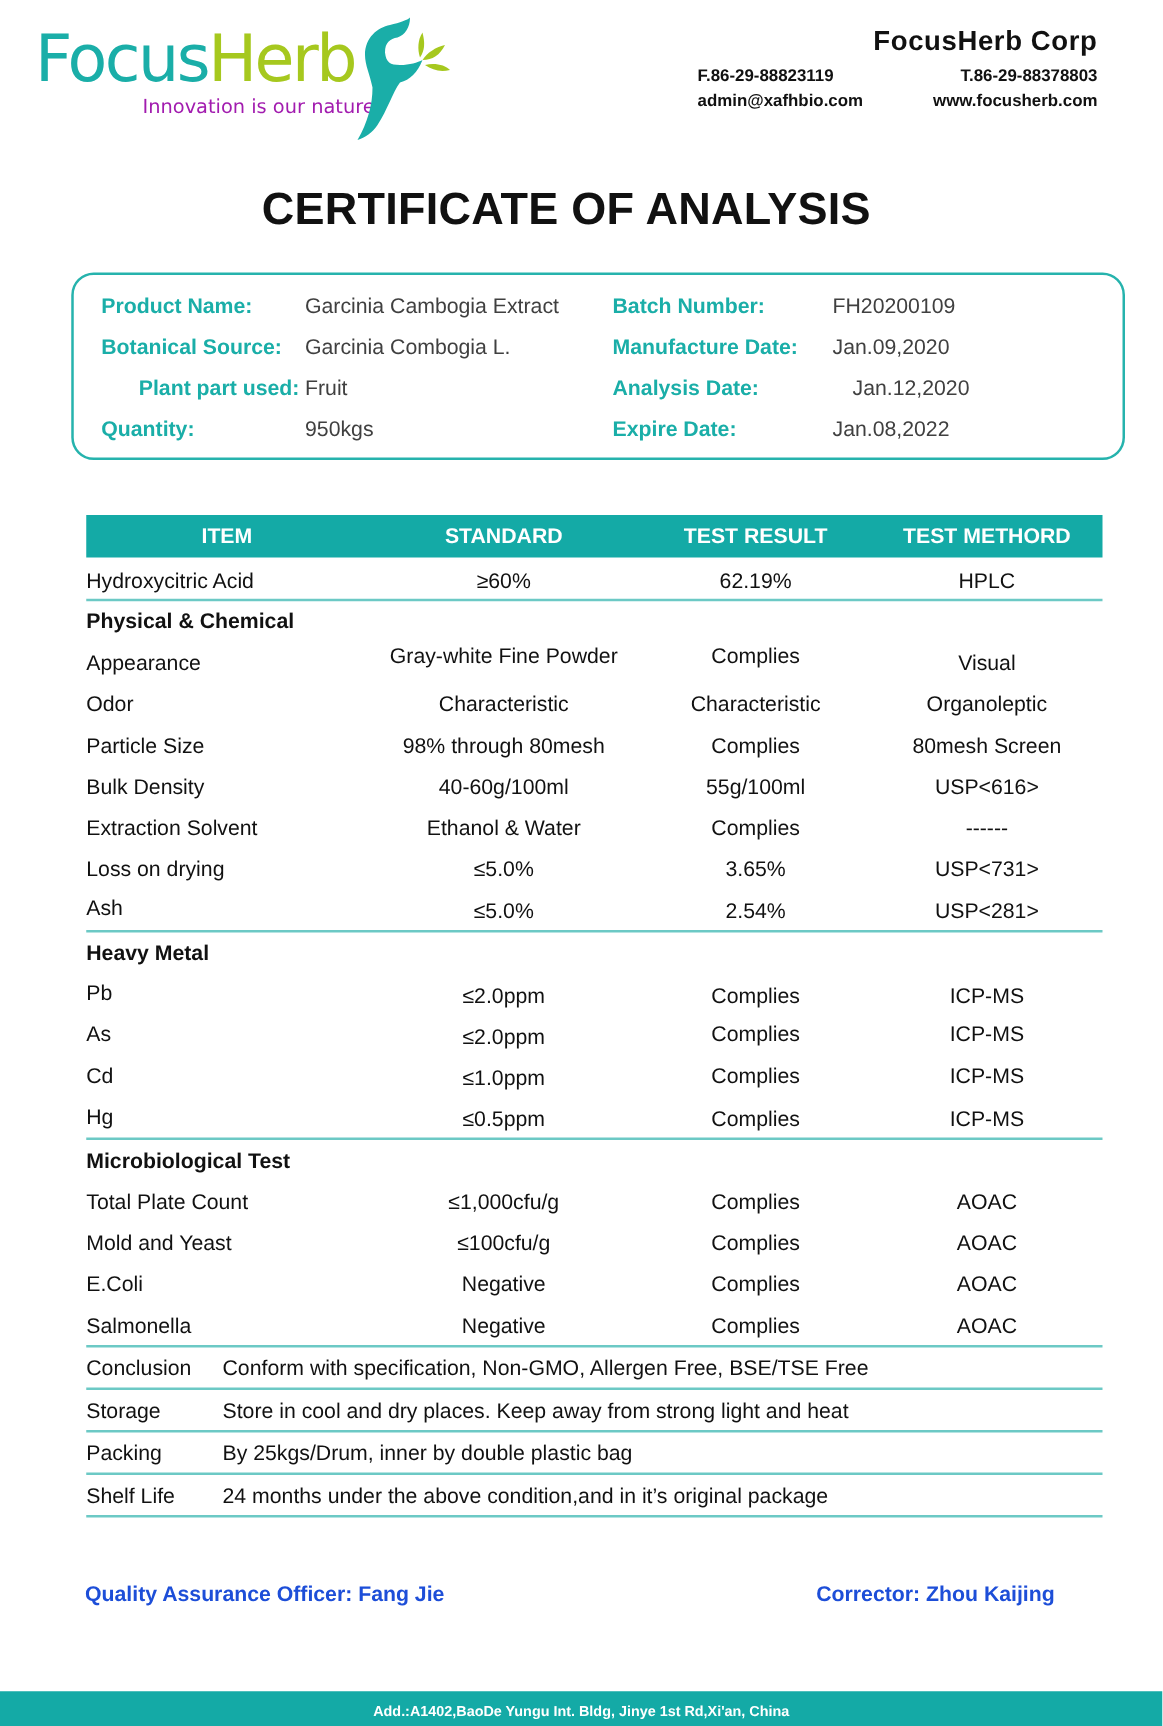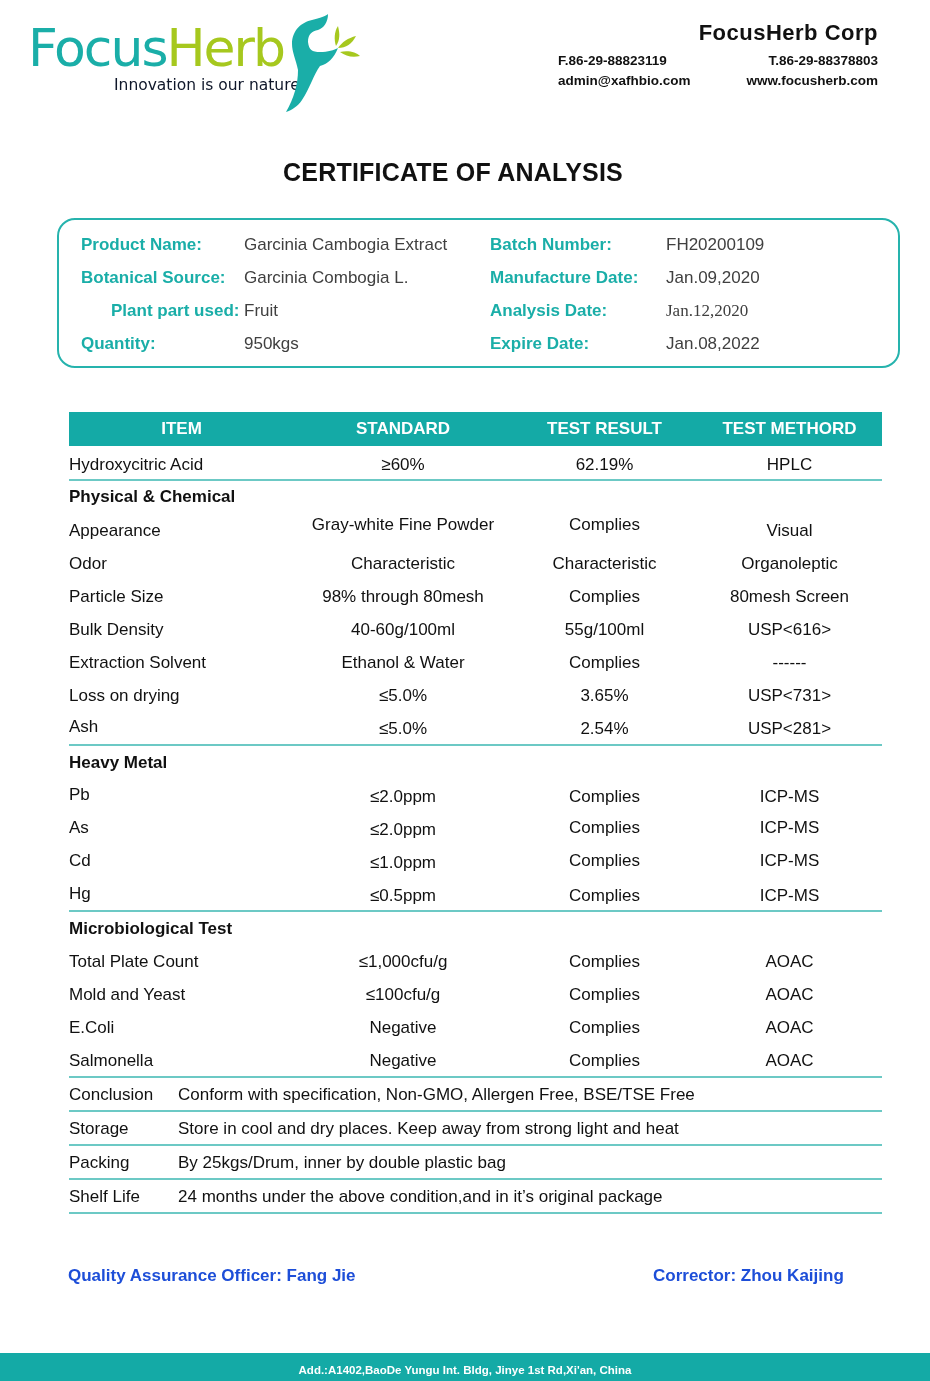--- a/index.html
+++ b/index.html
@@ -4,32 +4,32 @@
   <style>
     * { box-sizing: border-box; margin: 0; padding: 0; }
     html, body { width: 930px; height: 1381px; background: #ffffff; overflow: hidden; }
     body { position: relative; font-family: "Liberation Sans", "DejaVu Sans", sans-serif; color: #111; }
 
     
     .logo { position: absolute; left: 28px; top: 12px; width: 340px; height: 100px; }
     .logo-word { position: absolute; left: 0; top: 6px; font-size: 52px; letter-spacing: -2px; font-family: "DejaVu Sans", sans-serif; line-height: 60px; }
     .logo-focus { color: #1aaea8; }
     .logo-herb { color: #a6c81e; }
-    .logo-tagline { position: absolute; left: 86px; top: 64px; font-size: 15.5px; color: #0f172a; font-family: "DejaVu Sans", sans-serif; }
+    .logo-tagline { position: absolute; left: 86px; top: 64px; font-size: 15.5px; color: #a21caf; font-family: "DejaVu Sans", sans-serif; }
     .logo-mark { position: absolute; left: 240px; top: 0px; width: 100px; height: 100px; }
 
     .corp { position: absolute; right: 52px; top: 20px; width: 320px; }
     .corp-name { position: absolute; right: 0; top: 0; font-size: 22px; font-weight: bold; color: #111; letter-spacing: 0.5px; white-space: nowrap; }
     .corp-line { position: absolute; font-size: 13.5px; font-weight: bold; color: #111; white-space: nowrap; }
     .corp-fax { left: 0; top: 33px; }
     .corp-tel { right: 0; top: 33px; }
     .corp-mail { left: 0; top: 53px; }
     .corp-web { right: 0; top: 53px; }
 
-    .title { position: absolute; left: 0; width: 906px; top: 158px; text-align: center; font-size: 25px; font-weight: bold; color: #111; letter-spacing: 0.2px; }
+    .title { position: absolute; left: 0; width: 906px; top: 146px; text-align: center; font-size: 36px; font-weight: bold; color: #111; letter-spacing: 0.2px; }
 
     
     .info-box { position: absolute; left: 57px; top: 218px; width: 843px; height: 150px; border: 2.5px solid #26b3ad; border-radius: 18px; }
     .info-row { position: absolute; height: 26px; font-size: 17px; line-height: 26px; white-space: nowrap; }
     .info-label { position: absolute; color: #1aaea8; font-weight: bold; }
     .info-value { position: absolute; color: #404040; }
 
     
     .table { position: absolute; left: 69px; top: 412px; width: 813px; }
     .thead { position: absolute; left: 0; top: 0; width: 813px; height: 34px; background: #14aaa6; color: #fff; font-weight: bold; font-size: 17px; line-height: 34px; }
@@ -99,21 +99,21 @@
   <div class="info-row" style="left:431px; top:12px;">
     <span class="info-label" style="left:0;">Batch Number:</span>
     <span class="info-value" style="left:176px;">FH20200109</span>
   </div>
   <div class="info-row" style="left:431px; top:45px;">
     <span class="info-label" style="left:0;">Manufacture Date:</span>
     <span class="info-value" style="left:176px;">Jan.09,2020</span>
   </div>
   <div class="info-row" style="left:431px; top:78px;">
     <span class="info-label" style="left:0;">Analysis Date:</span>
-    <span class="info-value" style="left:176px;font-family:Liberation Serif, serif;">Jan.12,2020</span>
+    <span class="info-value" style="left:192px;">Jan.12,2020</span>
   </div>
   <div class="info-row" style="left:431px; top:111px;">
     <span class="info-label" style="left:0;">Expire Date:</span>
     <span class="info-value" style="left:176px;">Jan.08,2022</span>
   </div>
 </div>
 
 <div class="table">
   <div class="thead">
     <span class="col c2">STANDARD</span>

